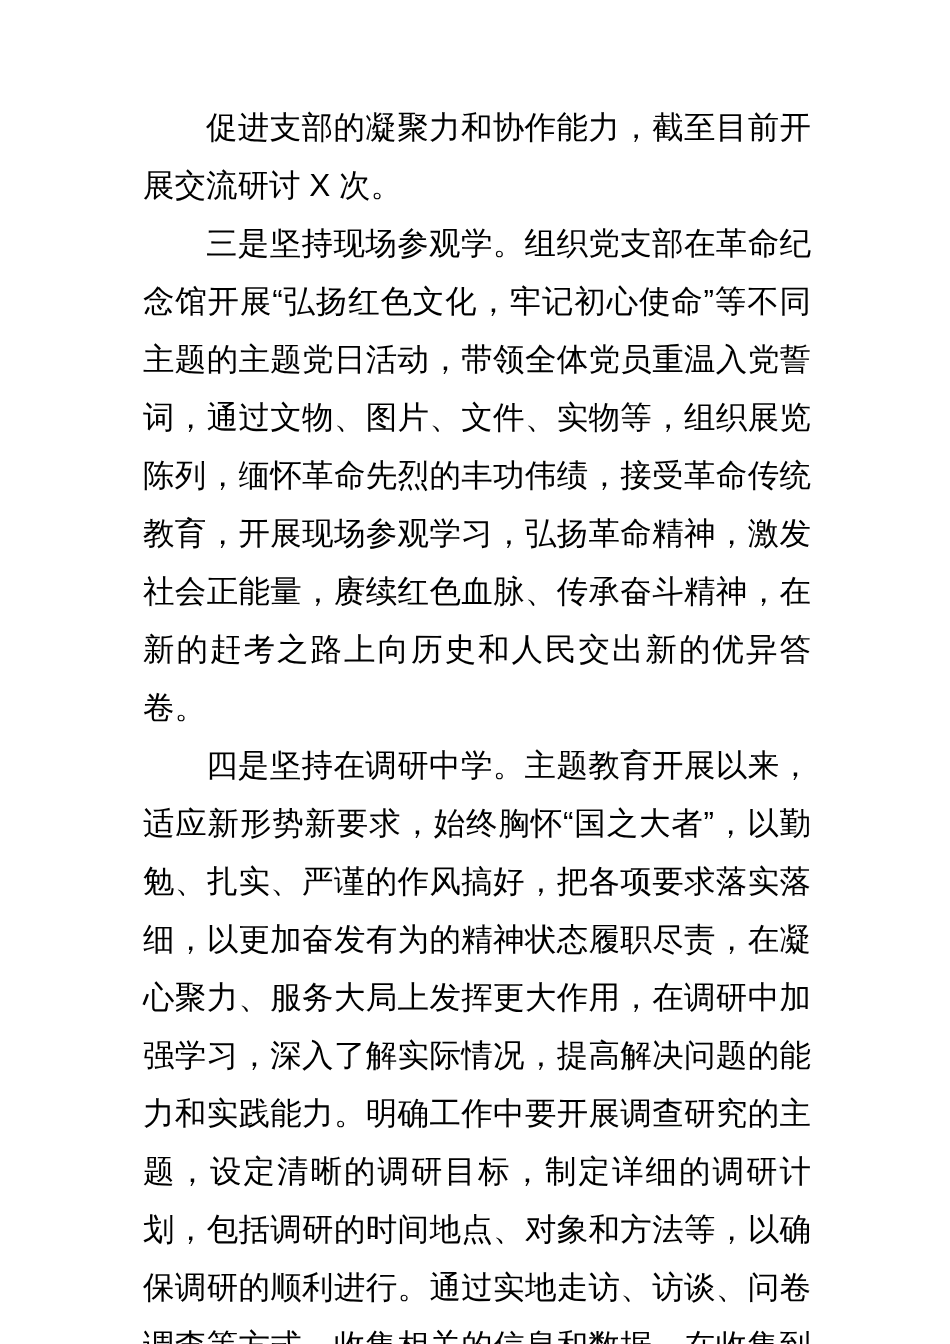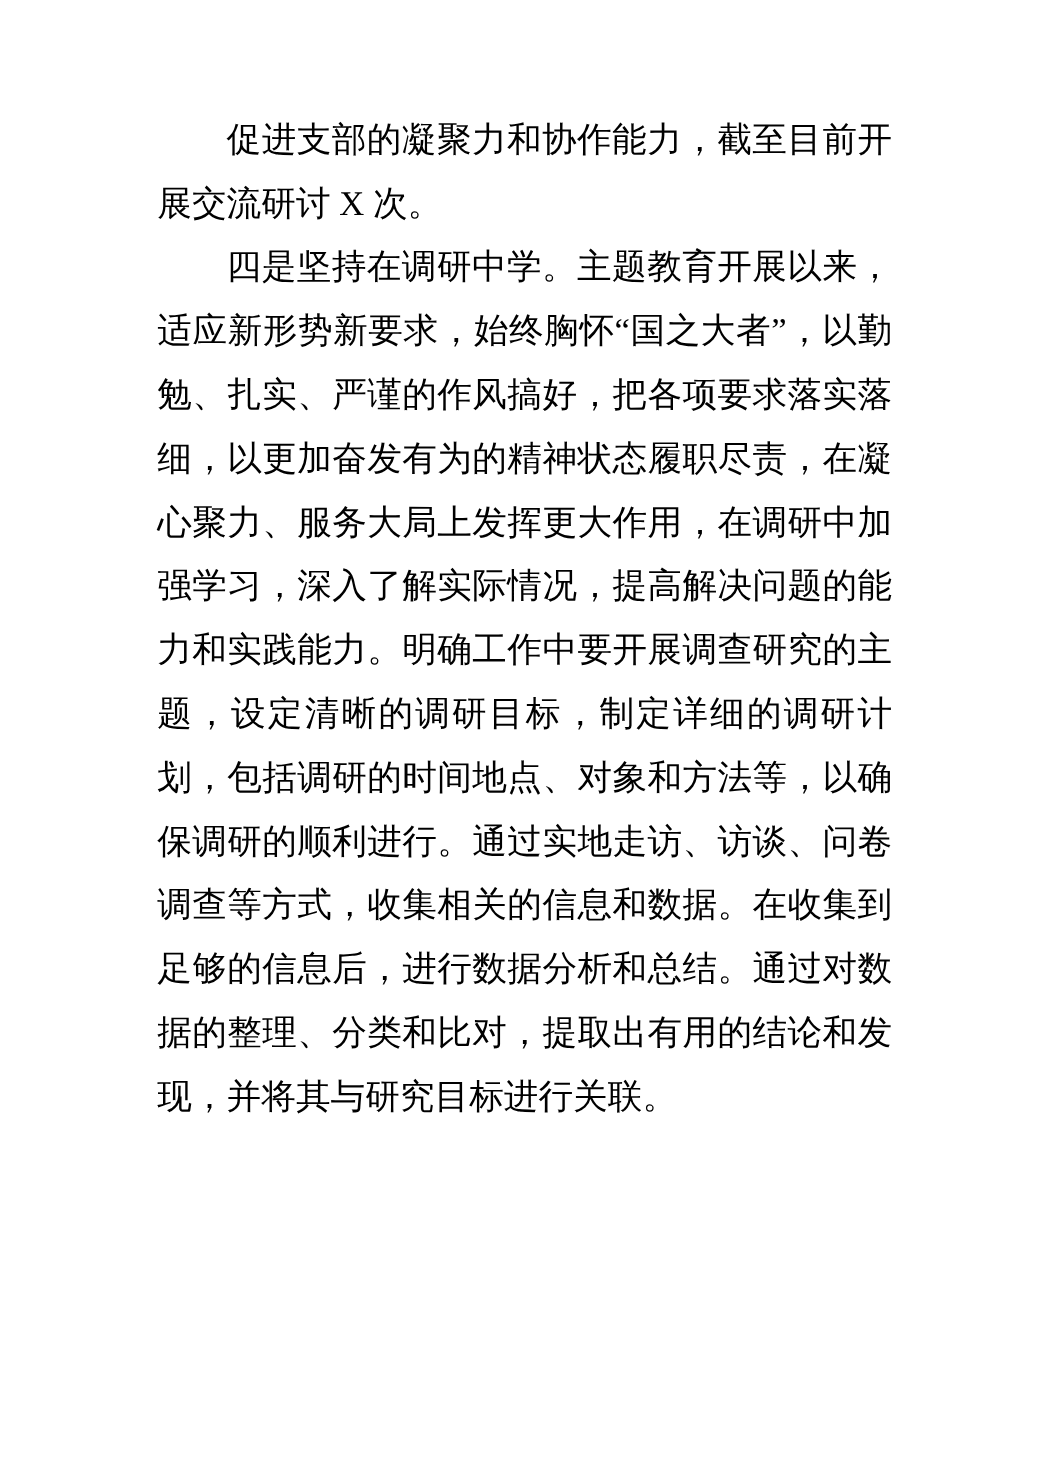--- a/index.html
+++ b/index.html
@@ -31,24 +31,25 @@
     padding: 0;
     font-size: 31.5px;
     line-height: 58px;
     color: #000000;
     text-align: justify;
     text-justify: inter-ideograph;
     text-indent: 63px;
     letter-spacing: 0px;
     font-weight: 400;
     word-break: break-all;
-    font-family: Liberation Serif, serif;
+    font-family: Liberation Sans, sans-serif;
   }
 </style>
 </head>
 <body>
 
 <div class="page">
   <div class="content">
     <p class="para">促进支部的凝聚力和协作能力，截至目前开展交流研讨 X 次。</p>
+    <p class="para">三是坚持现场参观学。组织党支部在革命纪念馆开展“弘扬红色文化，牢记初心使命”等不同主题的主题党日活动，带领全体党员重温入党誓词，通过文物、图片、文件、实物等，组织展览陈列，缅怀革命先烈的丰功伟绩，接受革命传统教育，开展现场参观学习，弘扬革命精神，激发社会正能量，赓续红色血脉、传承奋斗精神，在新的赶考之路上向历史和人民交出新的优异答卷。</p>
     <p class="para">四是坚持在调研中学。主题教育开展以来，适应新形势新要求，始终胸怀“国之大者”，以勤勉、扎实、严谨的作风搞好，把各项要求落实落细，以更加奋发有为的精神状态履职尽责，在凝心聚力、服务大局上发挥更大作用，在调研中加强学习，深入了解实际情况，提高解决问题的能力和实践能力。明确工作中要开展调查研究的主题，设定清晰的调研目标，制定详细的调研计划，包括调研的时间地点、对象和方法等，以确保调研的顺利进行。通过实地走访、访谈、问卷调查等方式，收集相关的信息和数据。在收集到足够的信息后，进行数据分析和总结。通过对数据的整理、分类和比对，提取出有用的结论和发现，并将其与研究目标进行关联。</p>
   </div>
 </div>
 
 </body></html>

